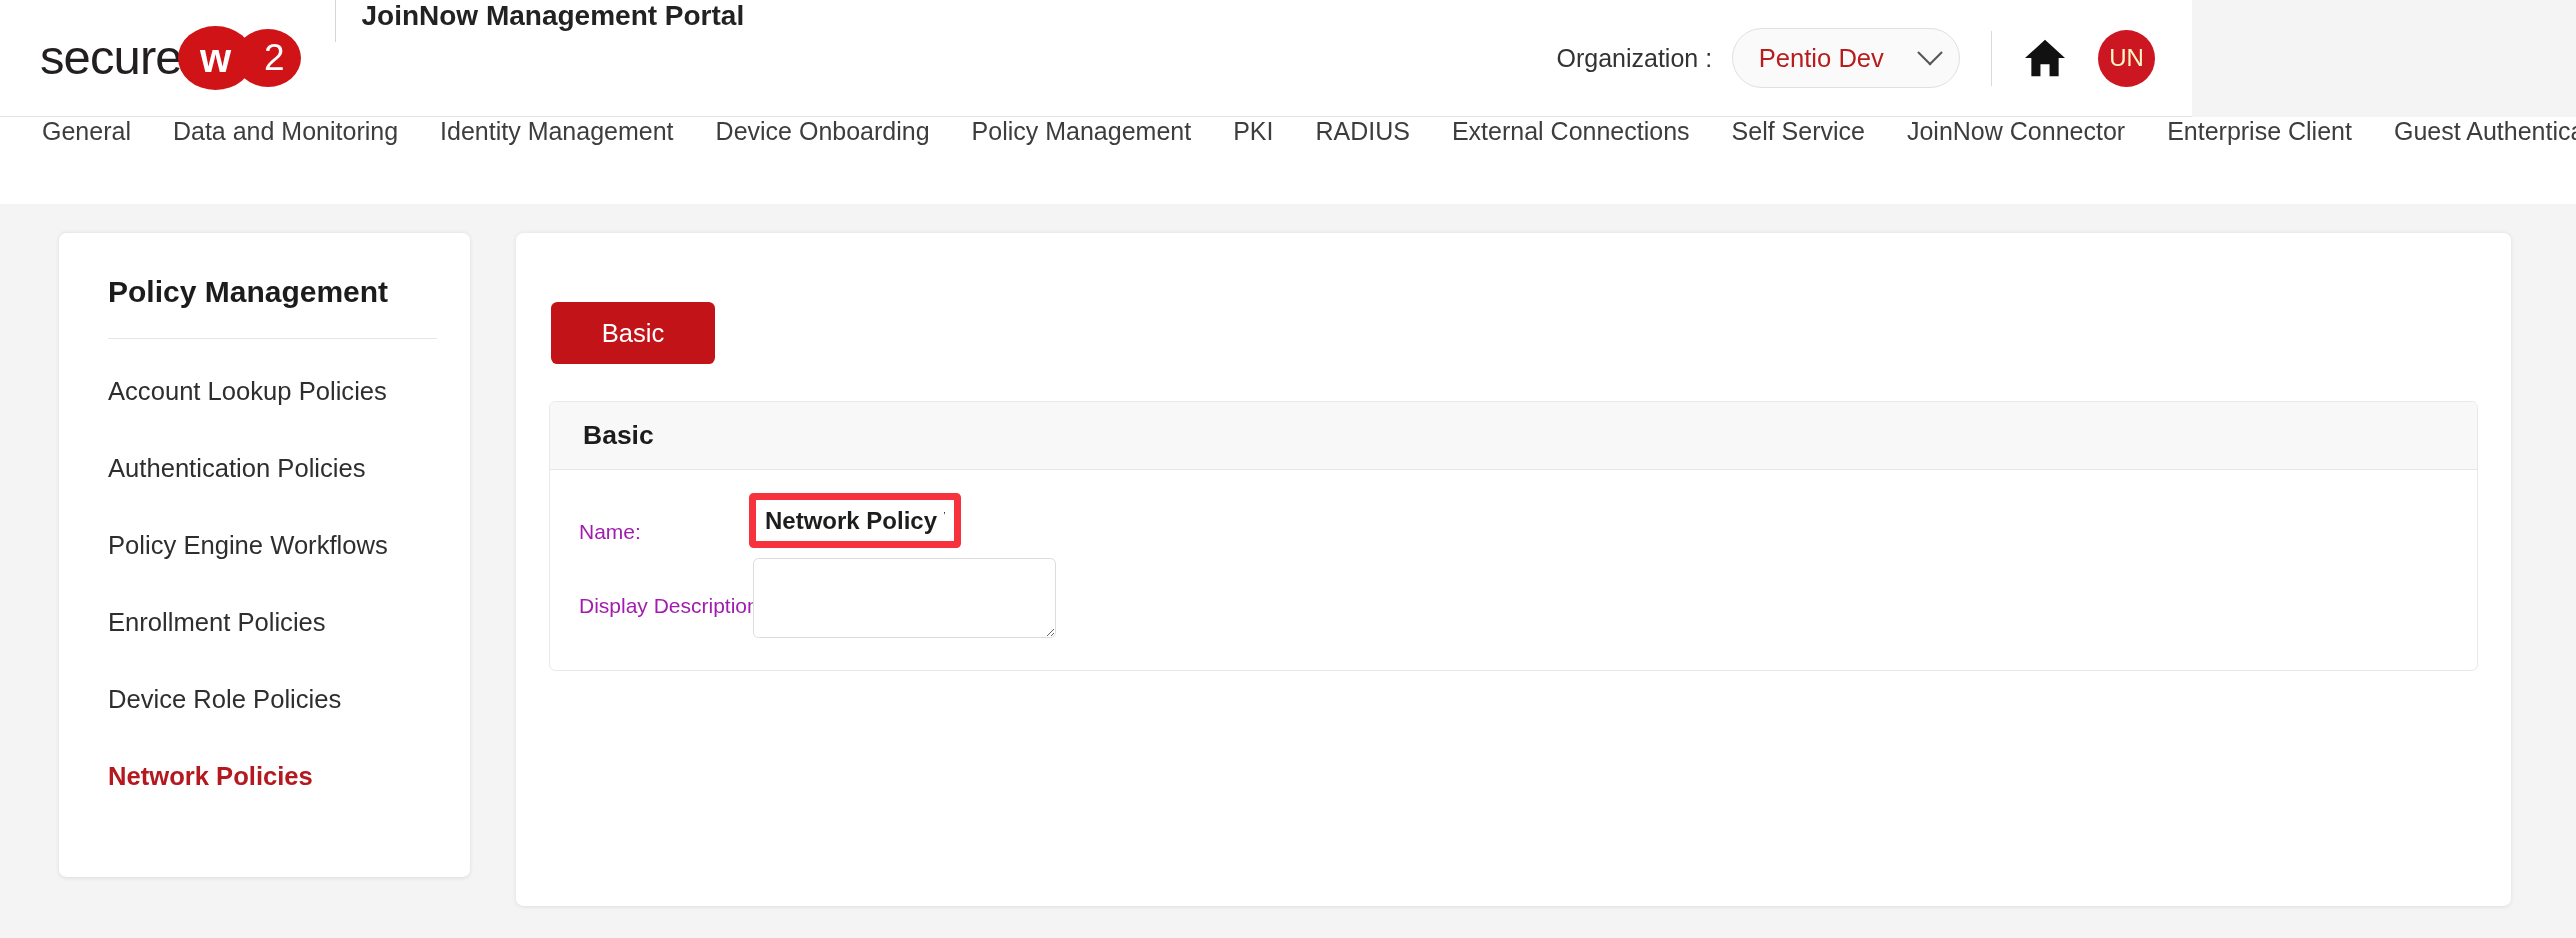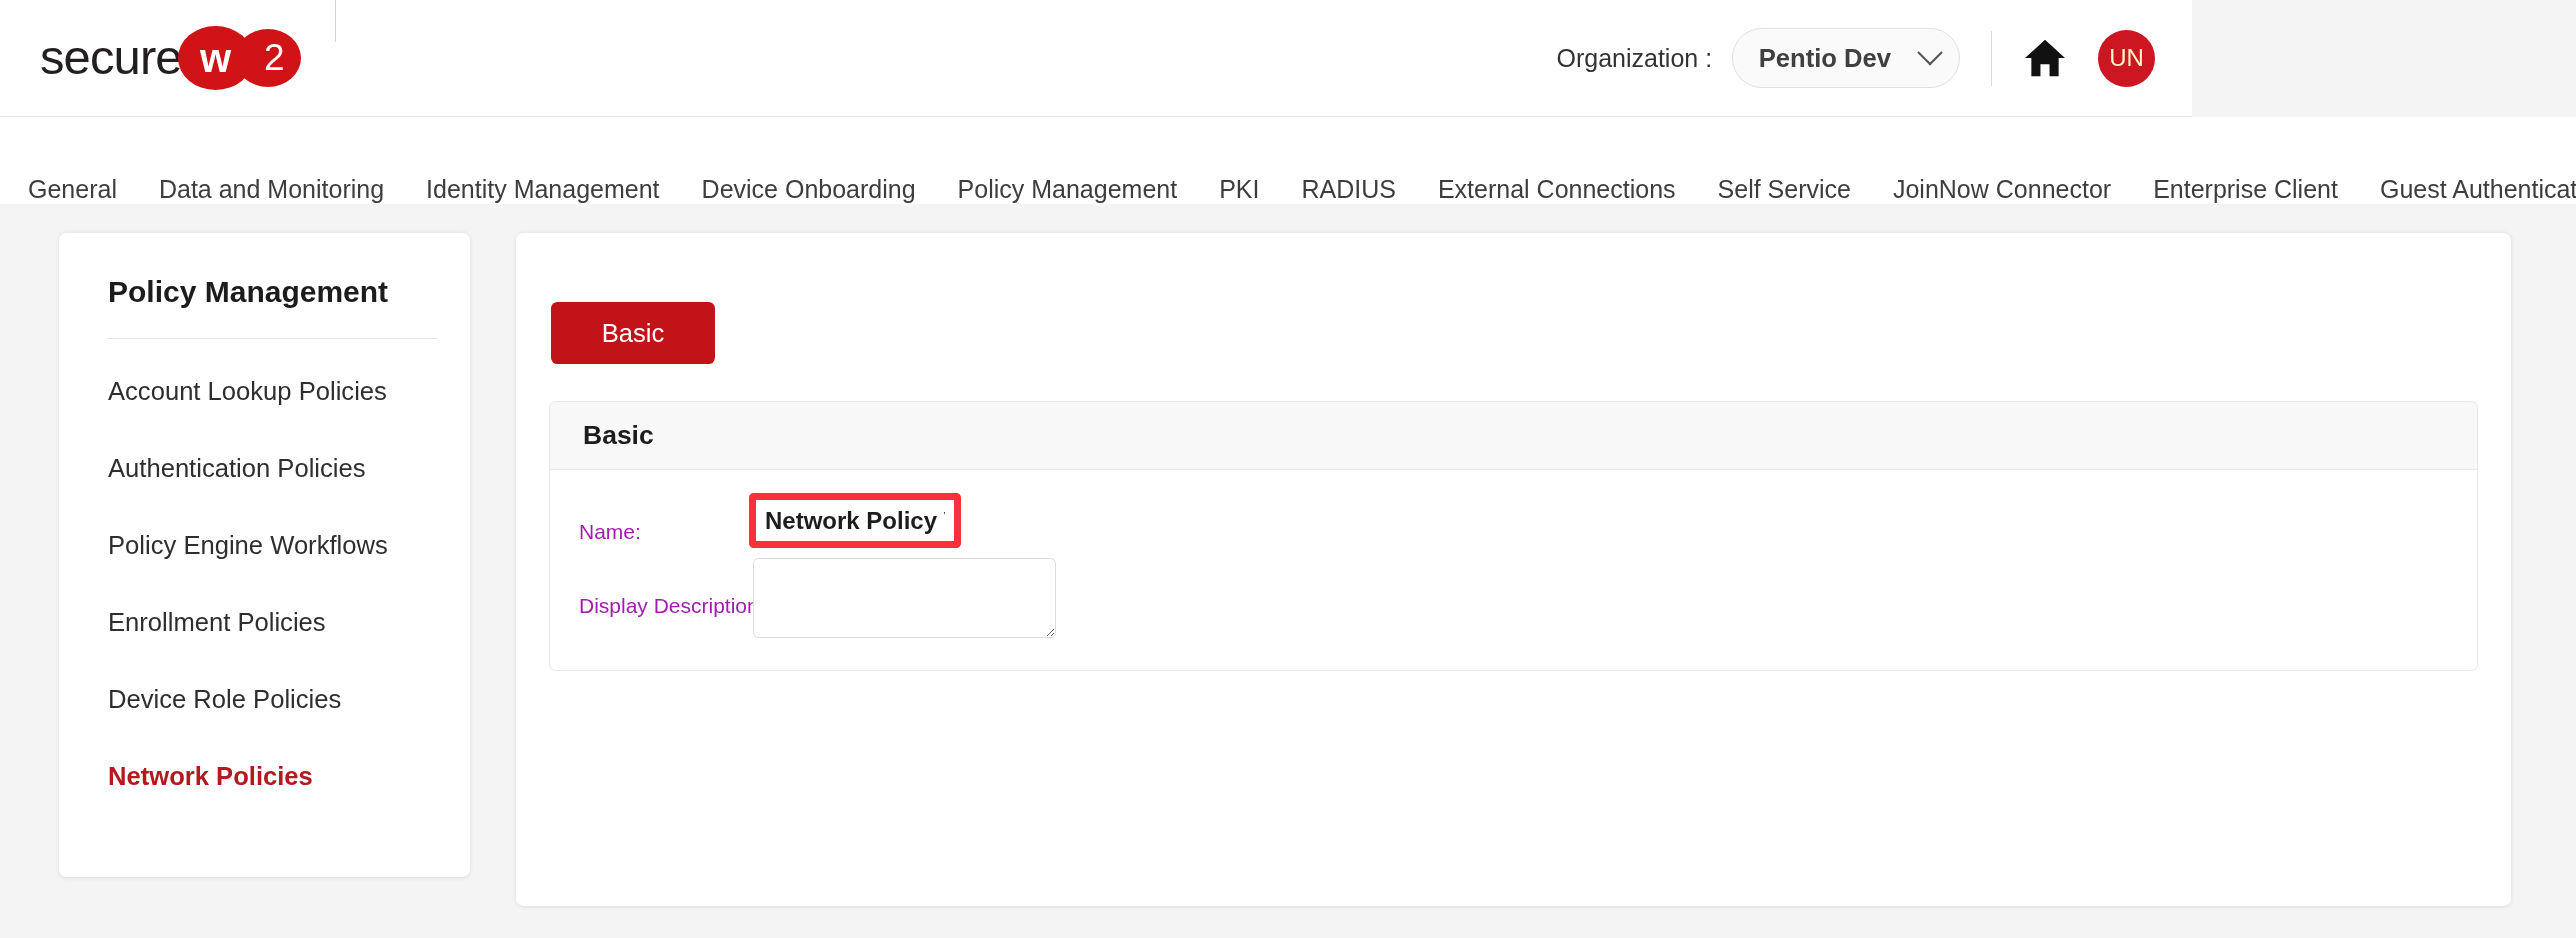--- a/index.html
+++ b/index.html
@@ -77,21 +77,21 @@
     font-size: 25px; color: #333;
     margin-right: 20px;
   }
   .org-select {
     display: flex; align-items: center; justify-content: space-between;
     min-width: 228px; height: 60px;
     padding: 0 20px 0 25.6px;
     border: 0.9px solid #e0e0e0;
     border-radius: 30px;
     background: #fafafa;
-    font-size: 25.6px; font-weight: 700; color: #404040;
+    font-size: 25.6px; font-weight: 400; color: #b91c1c;
   }
   .chev {
     margin-left: 27px;
     width: 18px; height: 18px;
     border-right: 2.7px solid #555;
     border-bottom: 2.7px solid #555;
     transform: rotate(45deg) translate(-3.7px,-3.7px);
   }
   .hr-divider {
     width: 0.9px; height: 55px; background: #dadada;
@@ -107,22 +107,22 @@
     font-size: 24px;
     margin-left: 31px;
   }
 
   
   .navbar {
     position: absolute; top: 117px; left: 0;
     width: 2576px; height: 88px;
     background: #fff;
     border-bottom: 0.9px solid #e2e2e2;
-    display: flex; align-items: flex-end;
-    padding-left: 28px;
+    display: flex; align-items: flex-start;
+    padding-left: 42px;
   }
   .nav-item {
     font-size: 25px;
     color: #3d3d3d;
     margin-right: 42px;
     white-space: nowrap;
     cursor: pointer;
   }
   .nav-item:last-child { margin-right: 0; }
 
@@ -280,20 +280,21 @@
         <span>w</span>
       </span>
       <span class="bubble bubble-2">
         <span>2</span>
       </span>
     </span>
   </div>
 
   <div class="header-divider"></div>
 
+  <div class="portal-title">JoinNow Management Portal</div>
 
   <div class="header-right">
     <span class="org-label">Organization :</span>
 
     <div class="org-select">
       <span>Pentio Dev</span>
       <span class="chev"></span>
     </div>
 
     <div class="hr-divider"></div>

